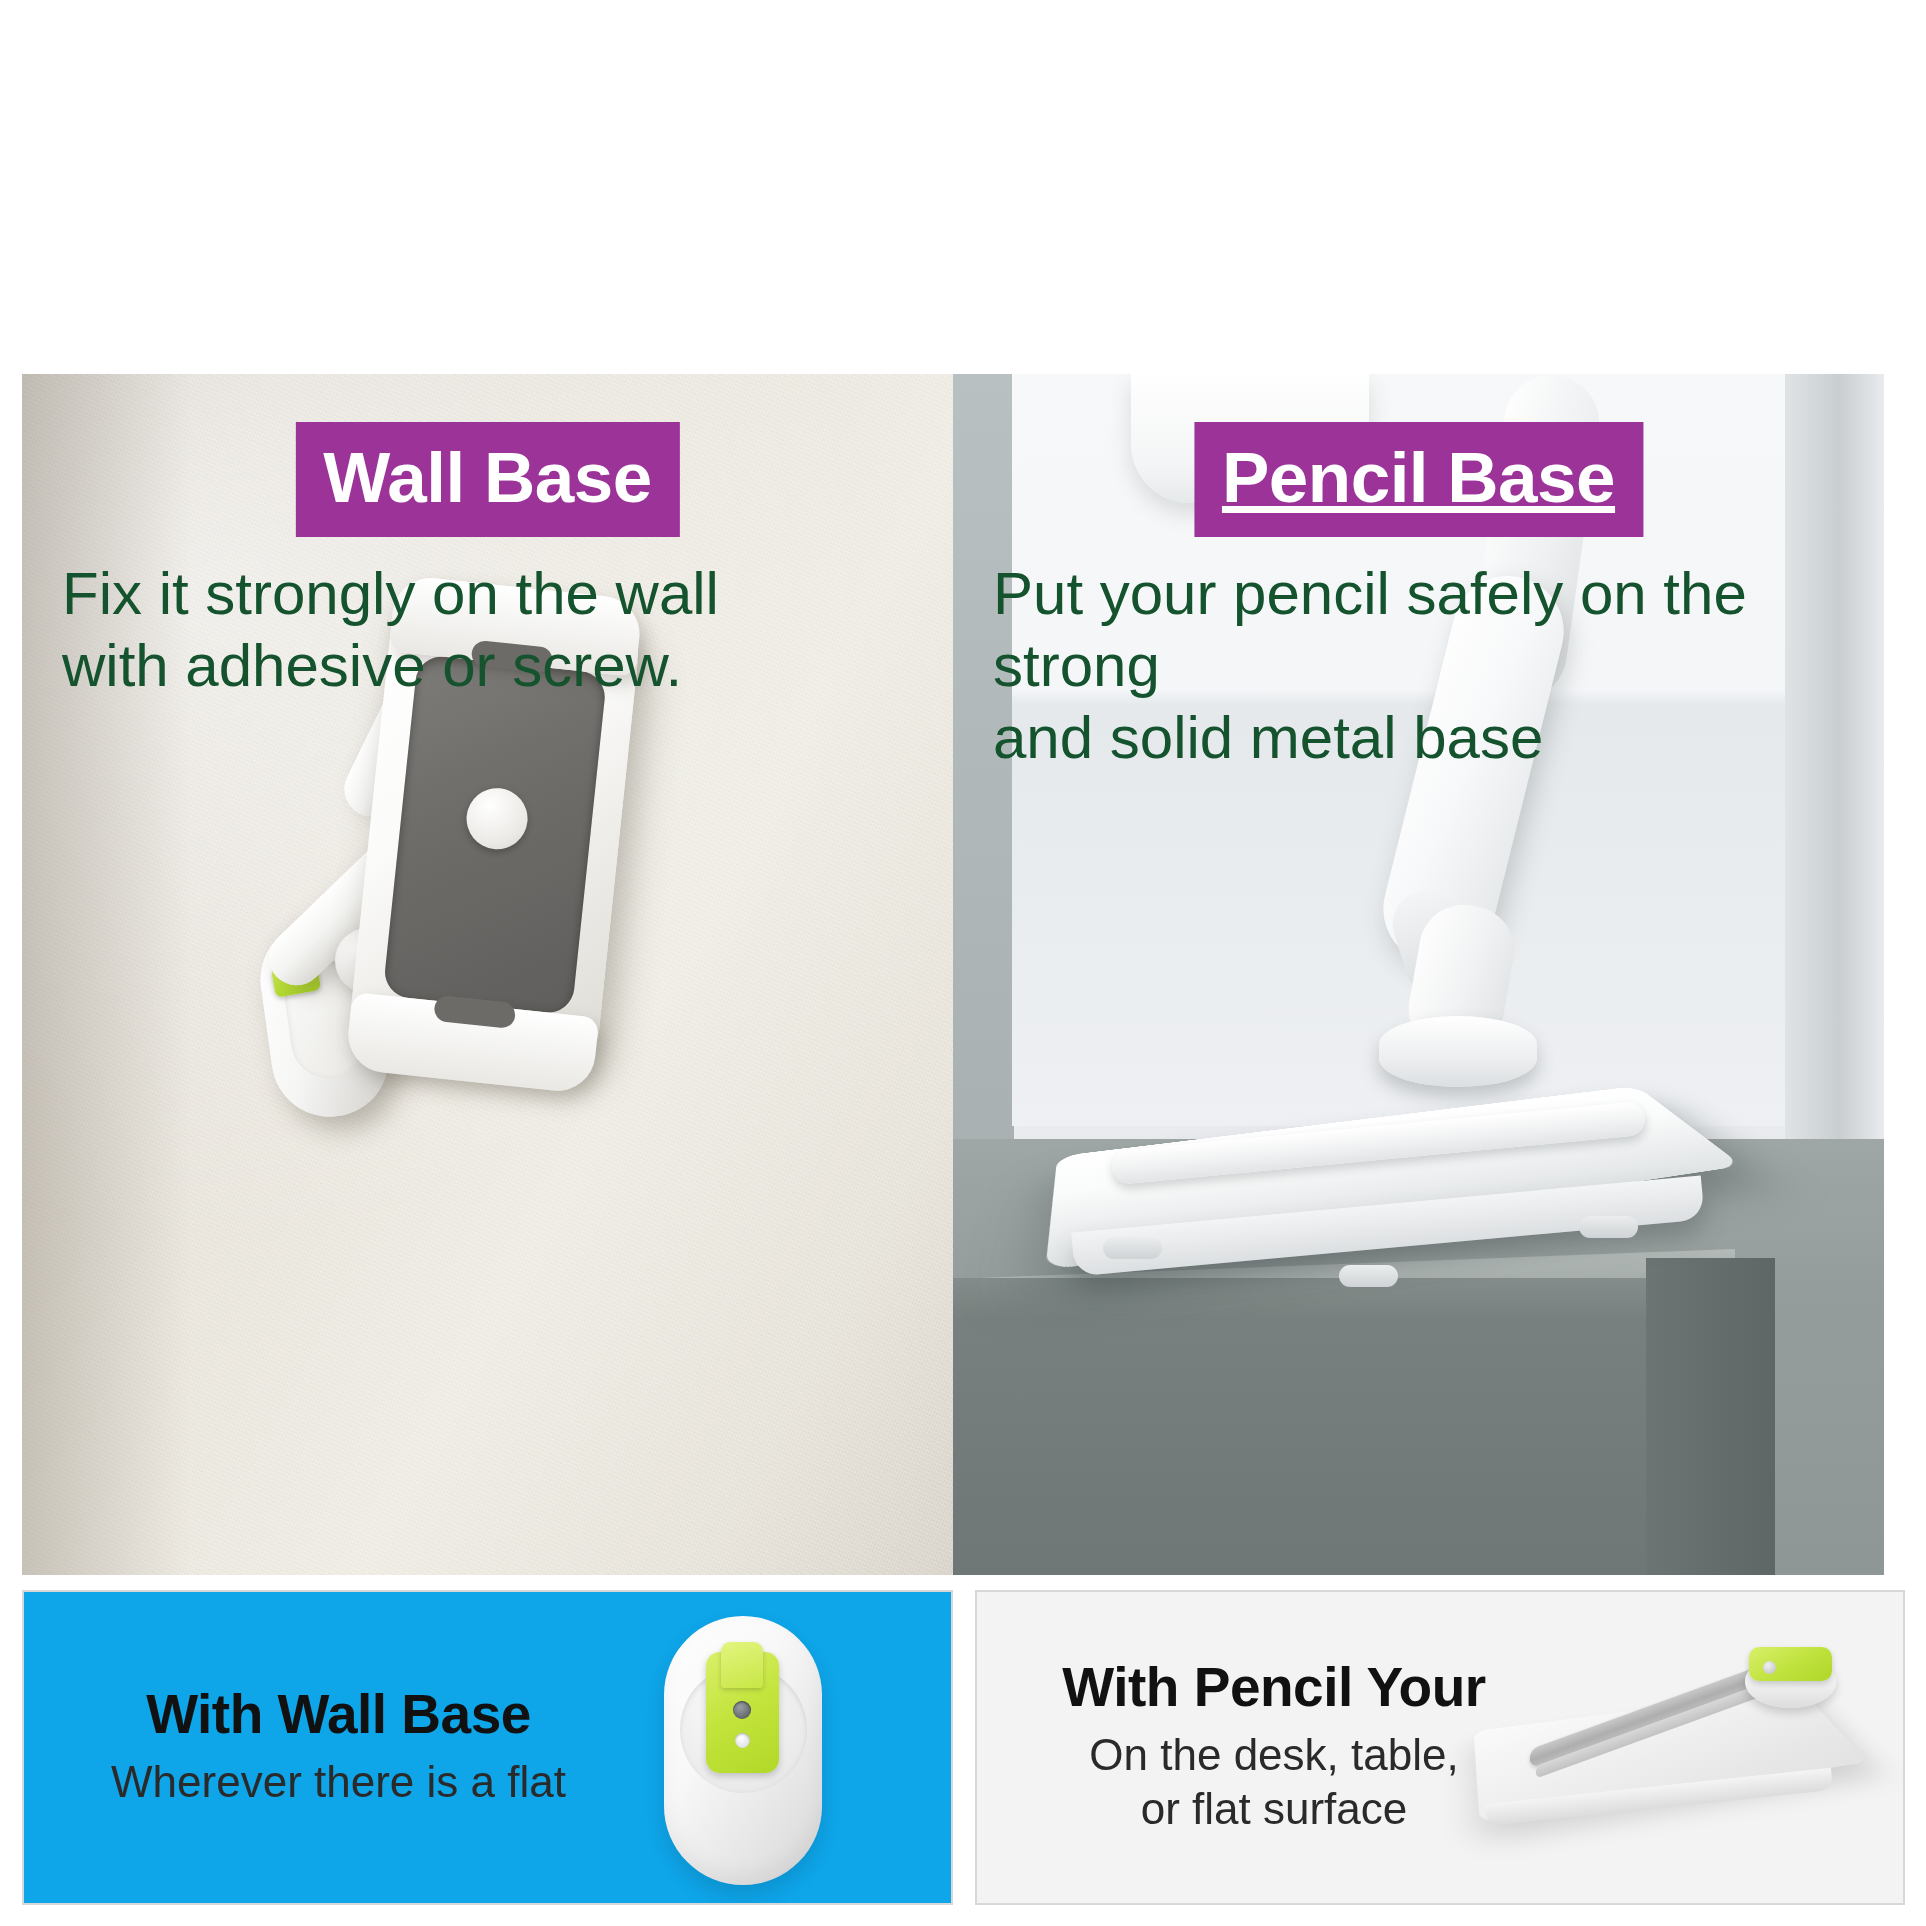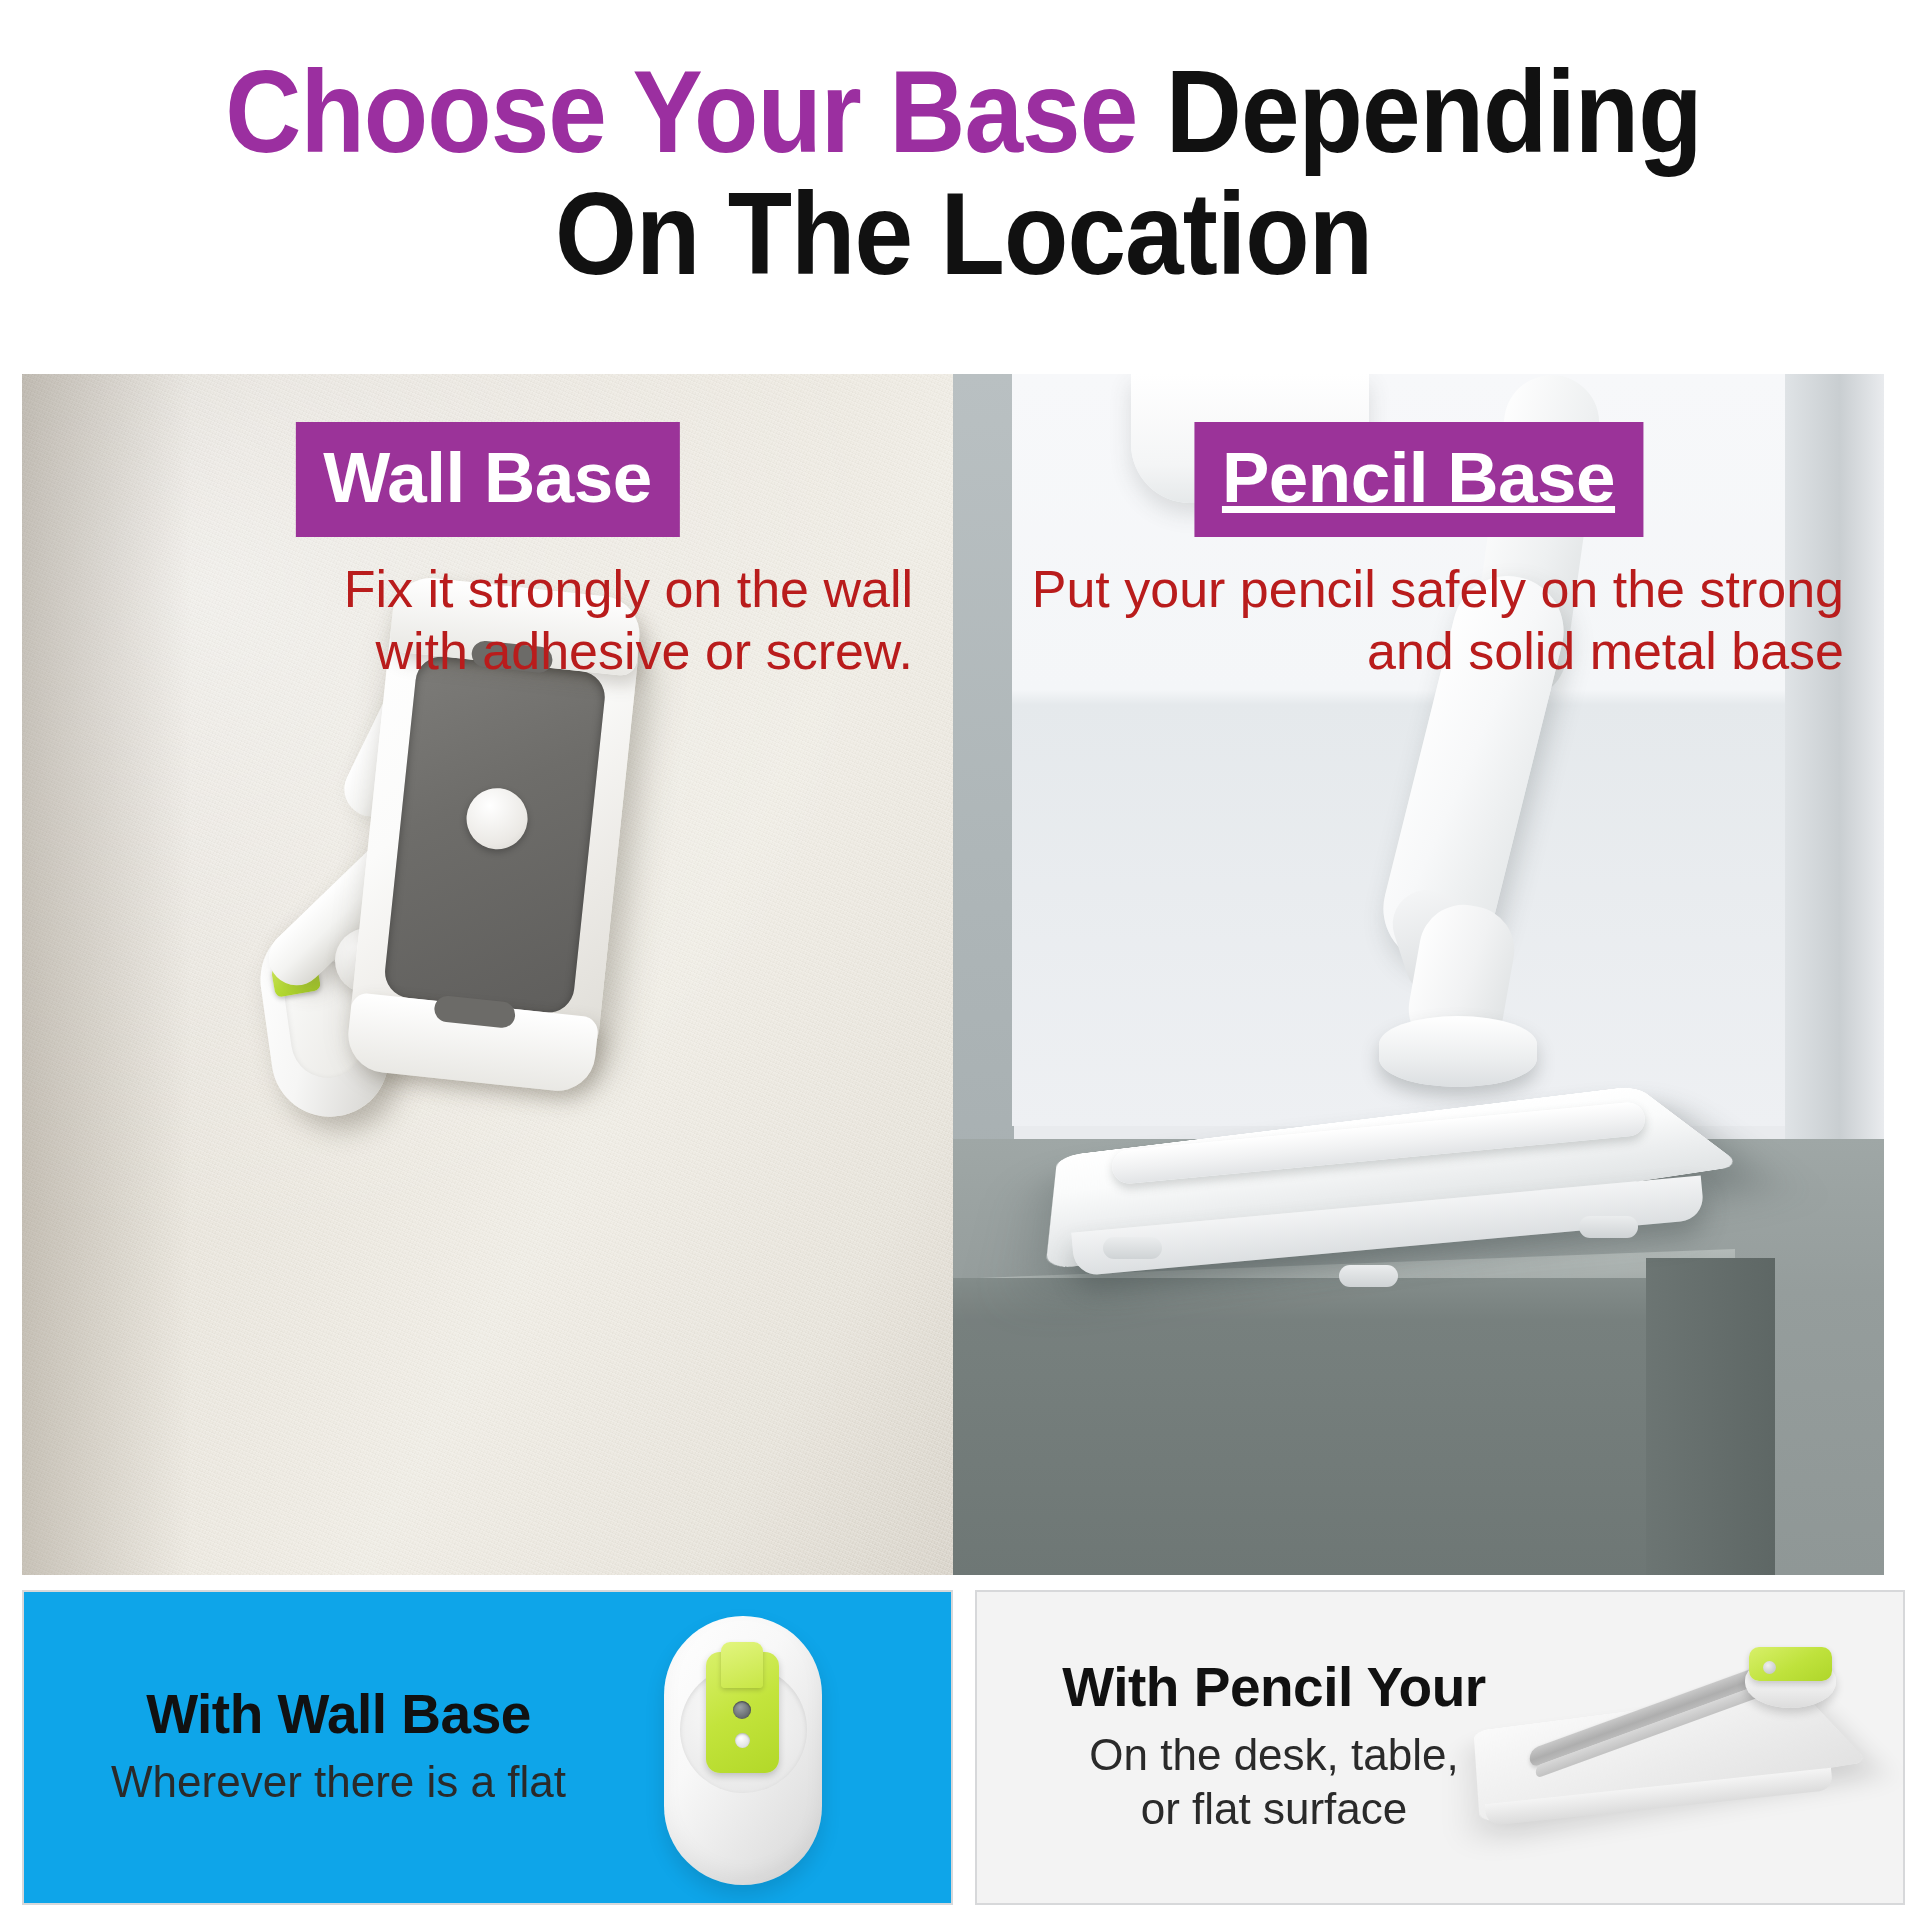--- a/index.html
+++ b/index.html
@@ -274,25 +274,25 @@
     padding: 20px 28px 24px 28px;
     letter-spacing: -0.5px;
     white-space: nowrap;
   }
   .badge.left-b { left: 50%; transform: translateX(-50%); }
   .badge.right-b { left: 50%; transform: translateX(-50%); text-decoration: underline; }
   .caption {
     position: absolute; top: 184px; left: 50%;
     transform: translateX(-50%);
     width: 851px;
-    text-align: right;
+    text-align: left;
     font-family: "Liberation Sans Narrow", "Liberation Sans", sans-serif;
-    font-size: 52px;
+    font-size: 60px;
     line-height: 1.20;
-    color: #b91c1c;
+    color: #14532d;
     white-space: pre-line;
   }
 
   
   .cards {
     position: absolute; left: 22px; top: 1590px;
     width: 1883px; height: 315px;
     display: flex; gap: 22px;
   }
   .card {
@@ -411,24 +411,20 @@
     position: absolute; right: 111px; top: 14px; width: 13px; height: 13px;
     border-radius: 50%;
     background: radial-gradient(circle at 38% 34%, #f0f0f0, #b9bcbe);
   }
 </style>
 </head>
 <body>
 
 <div class="page">
 
-  <div class="title-block">
-    <div class="title-line"><span class="title-accent">Choose Your Base</span> <span>Depending</span></div>
-    <div class="title-line">On The Location</div>
-  </div>
 
   <div class="panels">
 
     <div class="panel">
       <div class="wall-bg"></div>
       <div class="wall-noise"></div>
       <div class="wall-shade"></div>
 
       <div class="wall-shadow"></div>
       <div class="wall-shadow2"></div>

